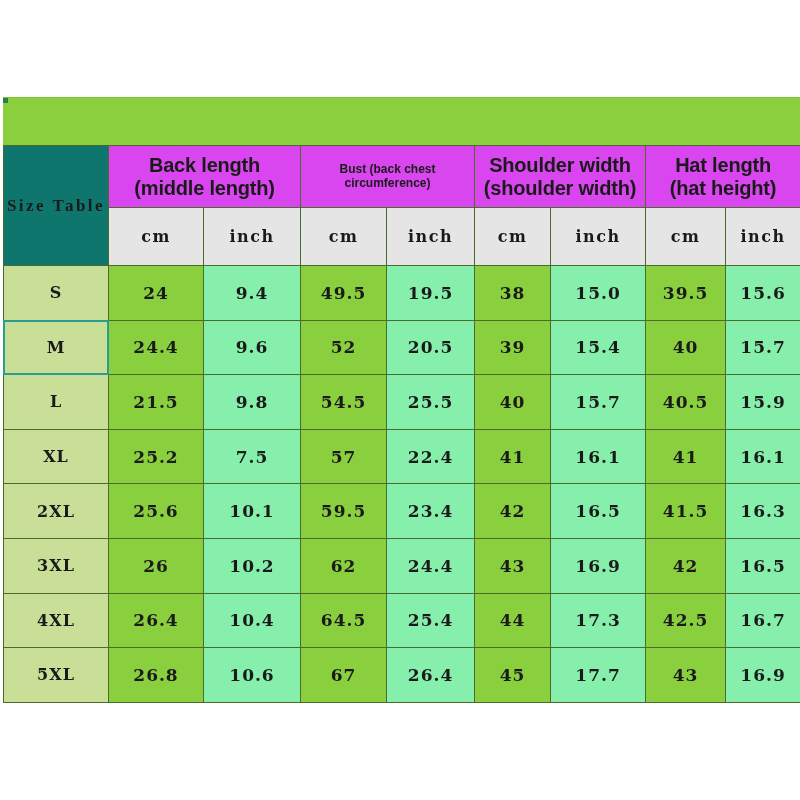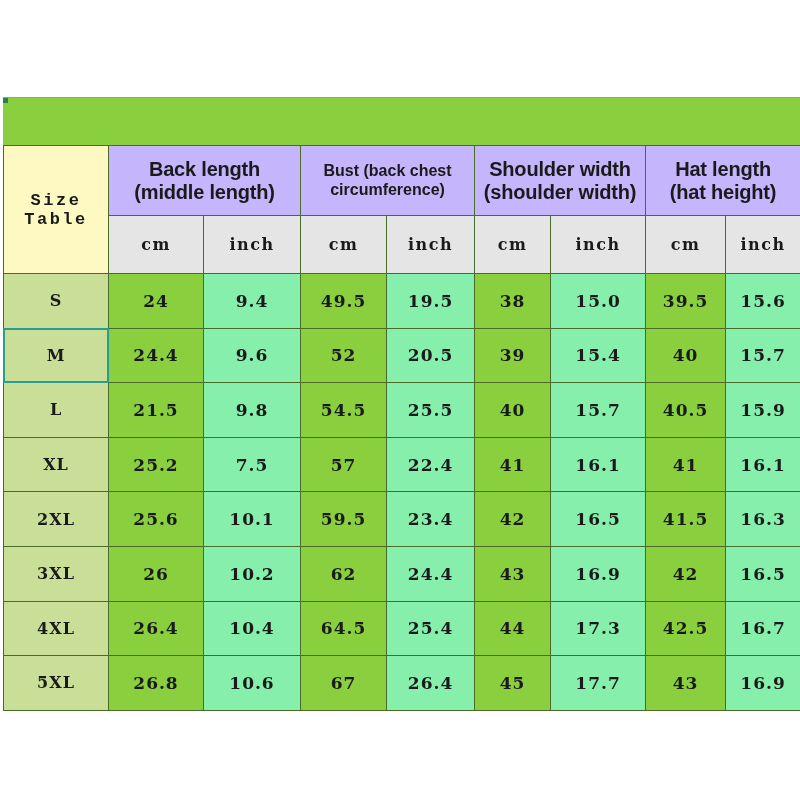--- a/index.html
+++ b/index.html
@@ -63,36 +63,36 @@
   col.c-pair-b { width: 97px;  }
   col.c-bust-a { width: 86px;  }
   col.c-bust-b { width: 88px;  }
   col.c-sh-a   { width: 76px;  }
   col.c-sh-b   { width: 95px;  }
   col.c-hat-a  { width: 80px;  }
   col.c-hat-b  { width: 75px;  }
 
   
   .hdr-group {
-    background: #c4b5fd;
-    height: 70px;
+    background: #d946ef;
+    height: 62px;
     font-size: 20px;
     line-height: 1.12;
     letter-spacing: -0.2px;
     padding: 0 4px;
   }
   .hdr-group.small {
-    font-size: 16px;
+    font-size: 12px;
     line-height: 1.15;
     letter-spacing: 0px;
     margin-top: 41px;
   }
   .hdr-size {
-    background: #fef9c3;
-    font-family: Liberation Mono, monospace;
+    background: #0f766e;
+    font-family: Liberation Serif, serif;
     font-size: 17px;
     letter-spacing: 2.5px;
   }
   .hdr-unit {
     background: #e5e5e5;
     height: 58px;
     font-family: "DejaVu Serif", serif;
     font-size: 16px;
     letter-spacing: 1.5px;
   }

